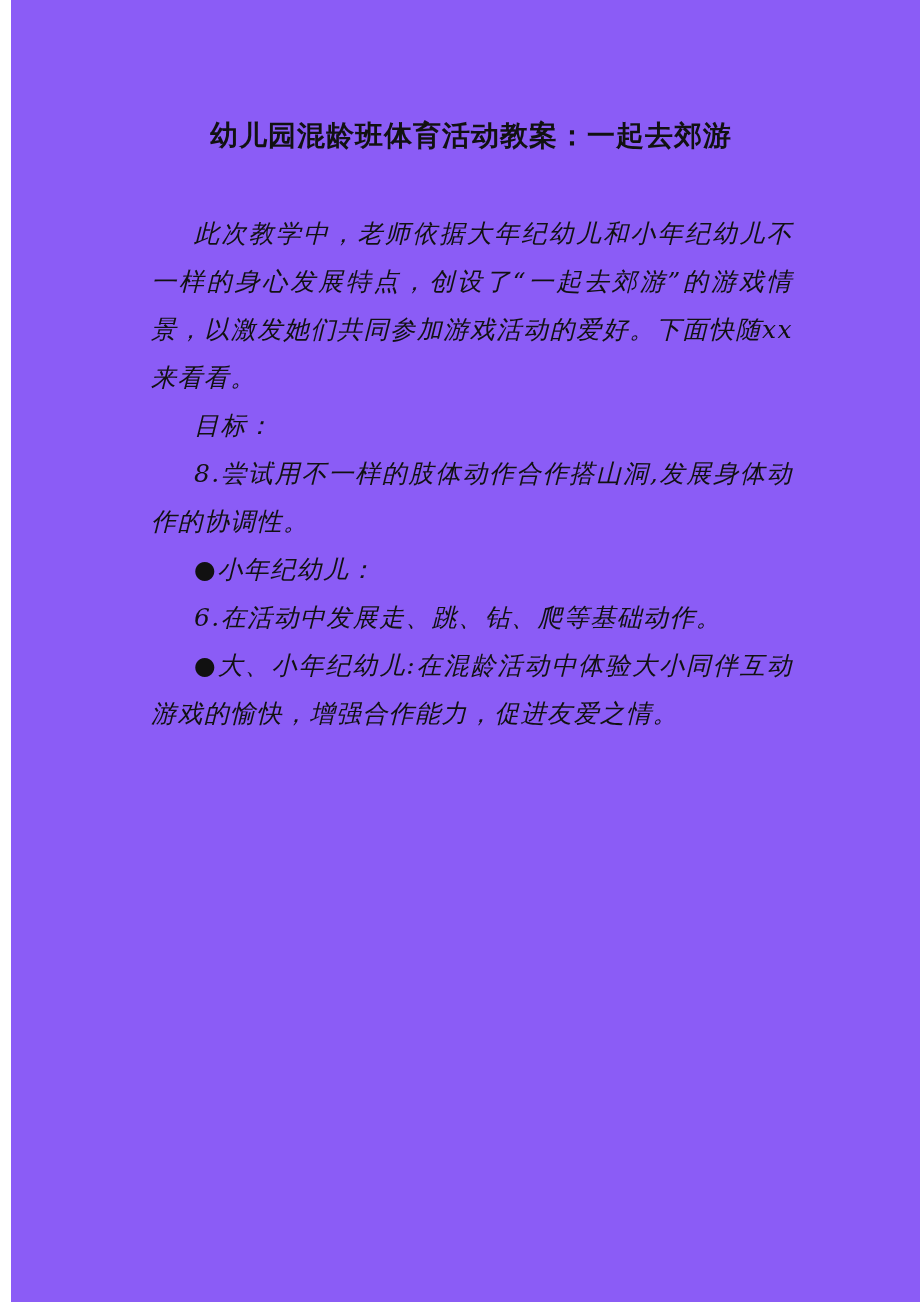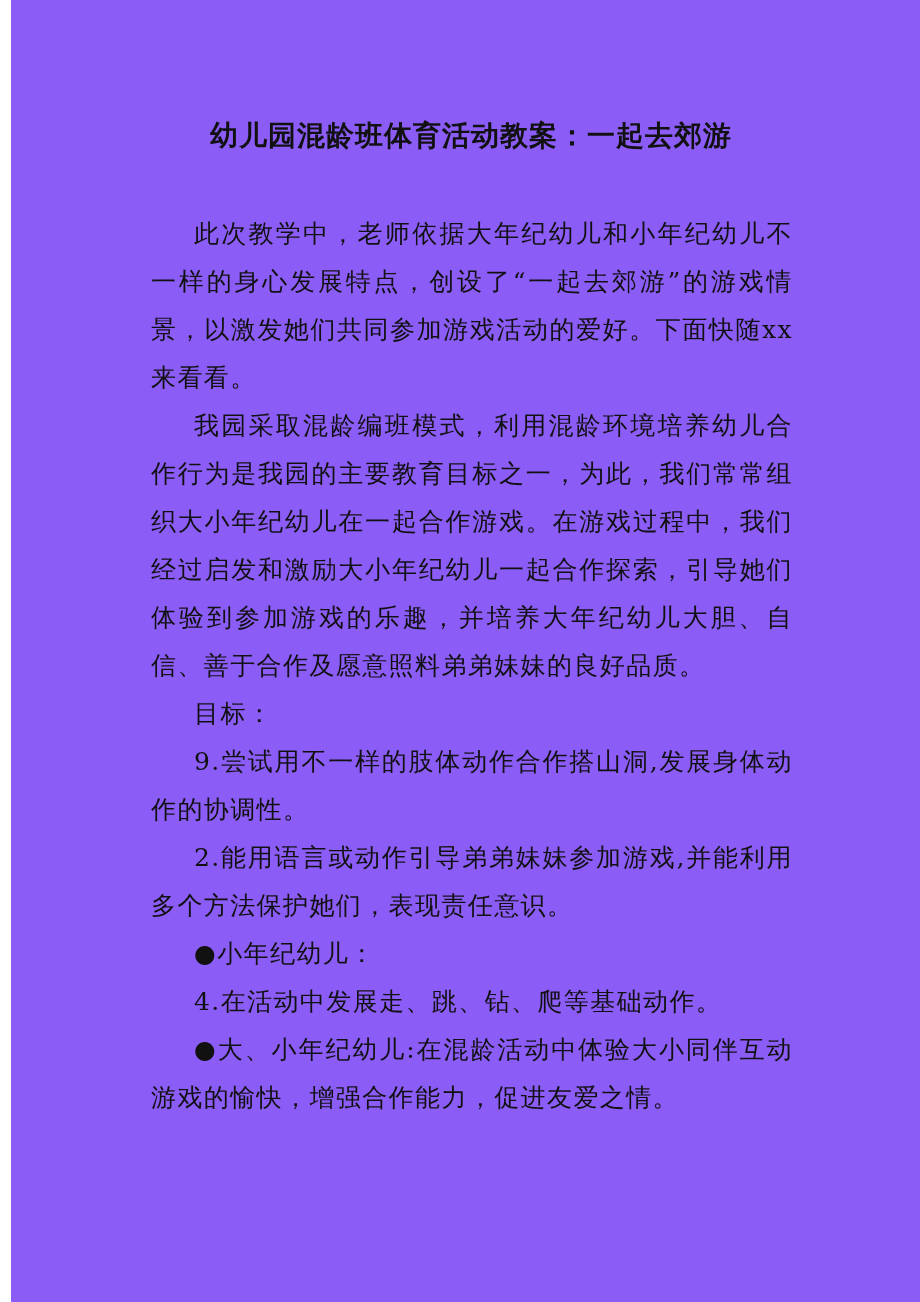--- a/index.html
+++ b/index.html
@@ -46,31 +46,30 @@
       letter-spacing: 1.4px;
     }
     .body p {
       margin: 0;
       padding: 0;
       text-align: justify;
       text-align-last: left;
     }
     .indent {
       text-indent: 43px;
+      font-style: italic;
     }
   </style>
 </head>
 <body>
 
 <div class="page">
   <h1 class="title">幼儿园混龄班体育活动教案：一起去郊游</h1>
 
   <div class="body">
     <p class="indent">此次教学中，老师依据大年纪幼儿和小年纪幼儿不一样的身心发展特点，创设了“一起去郊游”的游戏情景，以激发她们共同参加游戏活动的爱好。下面快随xx来看看。</p>
-    <p class="indent">我园采取混龄编班模式，利用混龄环境培养幼儿合作行为是我园的主要教育目标之一，为此，我们常常组织大小年纪幼儿在一起合作游戏。在游戏过程中，我们经过启发和激励大小年纪幼儿一起合作探索，引导她们体验到参加游戏的乐趣，并培养大年纪幼儿大胆、自信、善于合作及愿意照料弟弟妹妹的良好品质。</p>
     <p class="indent">目标：</p>
-    <p class="indent">9.尝试用不一样的肢体动作合作搭山洞,发展身体动作的协调性。</p>
-    <p class="indent">2.能用语言或动作引导弟弟妹妹参加游戏,并能利用多个方法保护她们，表现责任意识。</p>
+    <p class="indent">8.尝试用不一样的肢体动作合作搭山洞,发展身体动作的协调性。</p>
     <p class="indent">●小年纪幼儿：</p>
-    <p class="indent">4.在活动中发展走、跳、钻、爬等基础动作。</p>
+    <p class="indent">6.在活动中发展走、跳、钻、爬等基础动作。</p>
     <p class="indent">●大、小年纪幼儿:在混龄活动中体验大小同伴互动游戏的愉快，增强合作能力，促进友爱之情。</p>
   </div>
 </div>
 
 </body></html>

